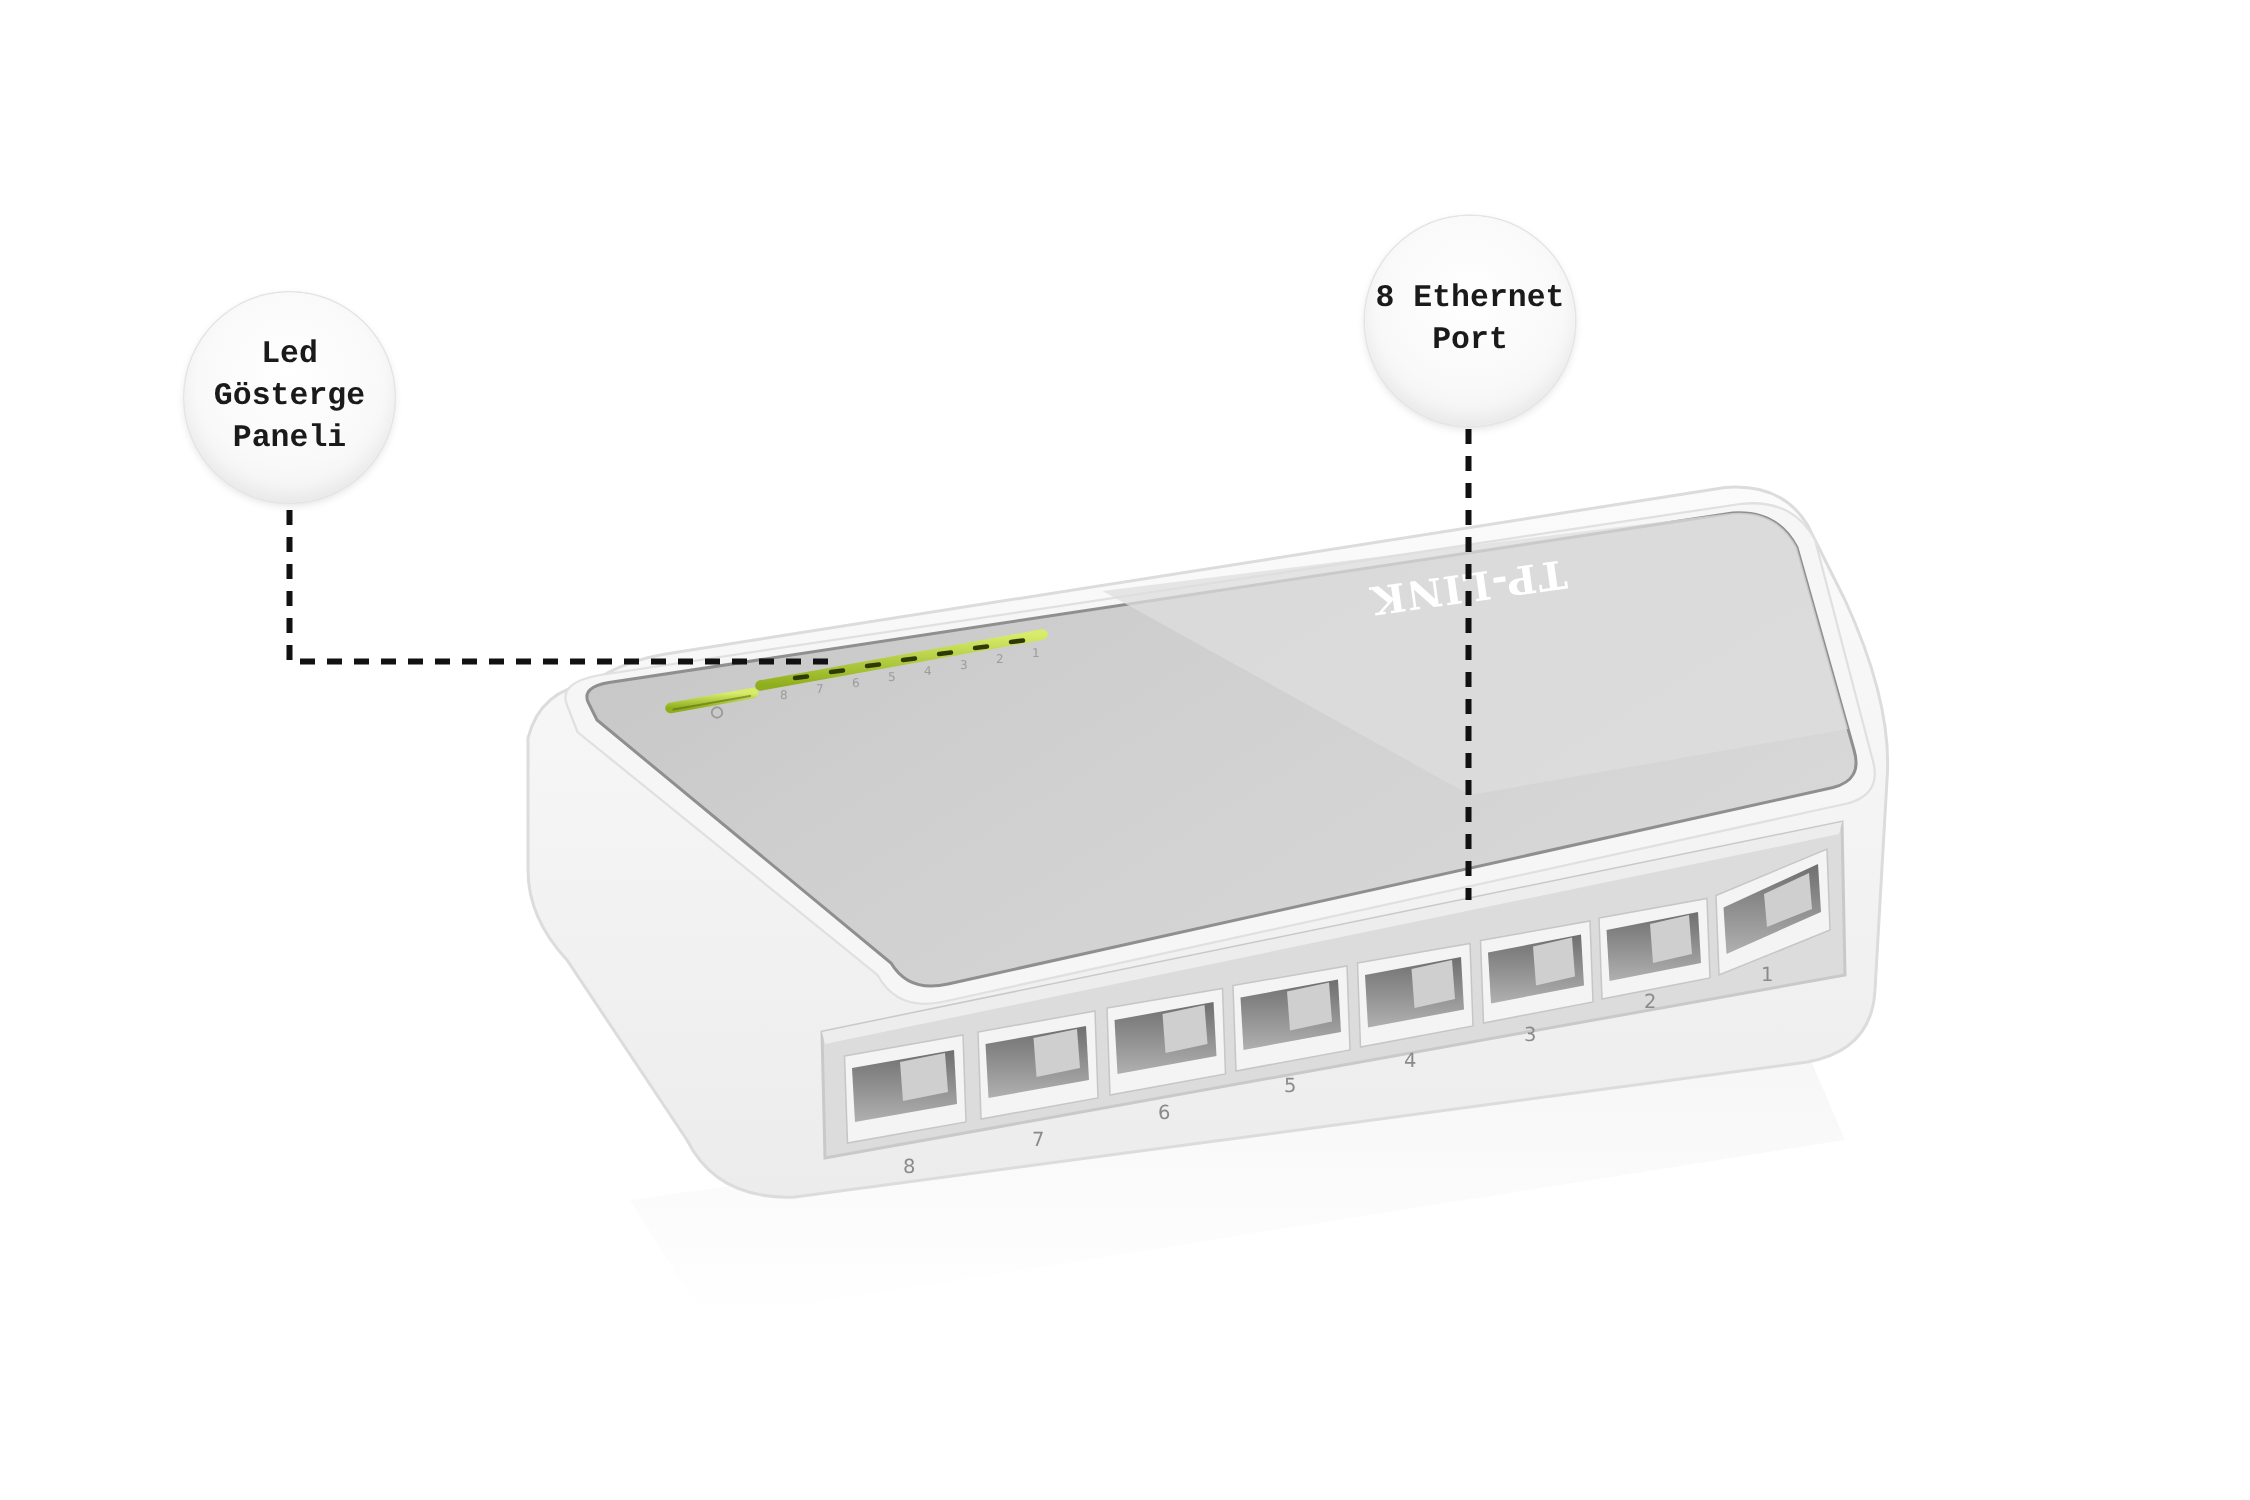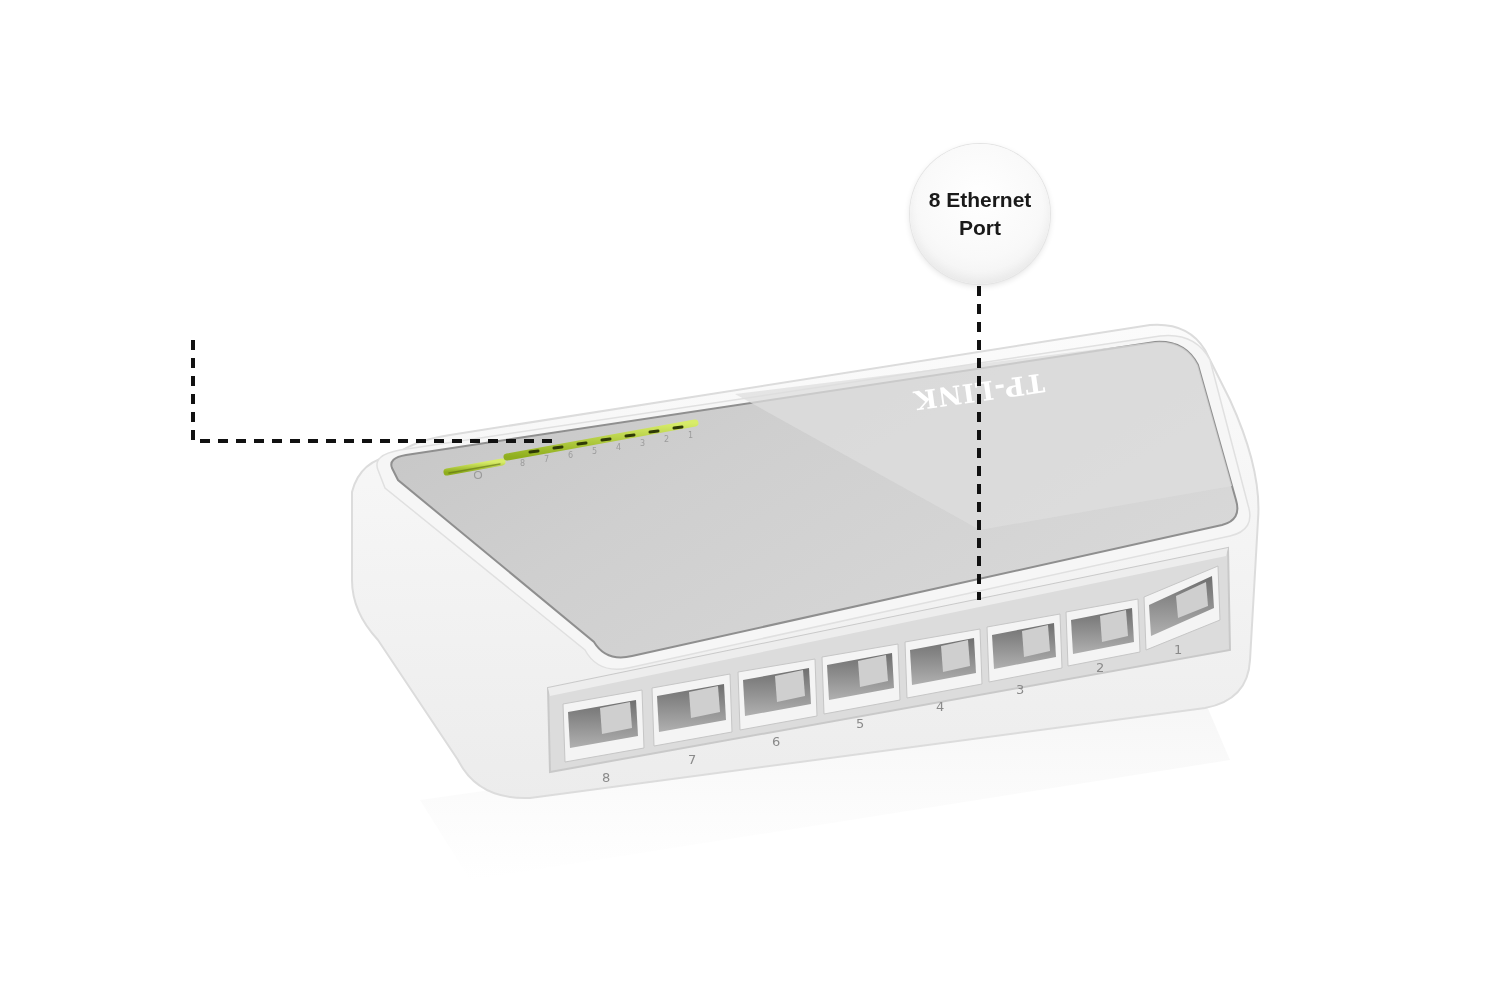--- a/index.html
+++ b/index.html
@@ -27,21 +27,21 @@
       position: absolute;
       border-radius: 50%;
       background: radial-gradient(circle at 50% 38%, #ffffff 0%, #f9f9f9 55%, #ececec 100%);
       box-shadow: 0 0 0 1px #e4e4e4, 0 2px 6px rgba(0,0,0,0.12), inset 0 -6px 10px rgba(0,0,0,0.04);
       display: flex;
       flex-direction: column;
       align-items: center;
       justify-content: center;
       text-align: center;
       color: #1a1a1a;
-      font-family: Liberation Sans, sans-serif;
+      font-family: Liberation Mono, monospace;
       font-weight: bold;
       font-size: 21px;
       line-height: 28px;
     }
     .callout-led {
       left: 123px; top: 195px;
       width: 140px; height: 140px;
     }
     .callout-eth {
       left: 910px; top: 144px;
@@ -227,19 +227,24 @@
       <text class="port-num" x="1096" y="672">2</text>
       <text class="port-num" x="1174" y="654">1</text>
     </g>
 
     <g stroke="#111111" stroke-width="4" stroke-dasharray="10,8" fill="none">
       <path d="M 193 340 L 193 441 L 555 441"></path>
       <path d="M 979 286 L 979 600"></path>
     </g>
   </svg>
 
+  <div class="callout callout-led">
+    <span>Led</span>
+    <span>Gösterge</span>
+    <span>Paneli</span>
+  </div>
 
   <div class="callout callout-eth">
     <span>8 Ethernet</span>
     <span>Port</span>
   </div>
 
 </div>
 
 </body></html>

